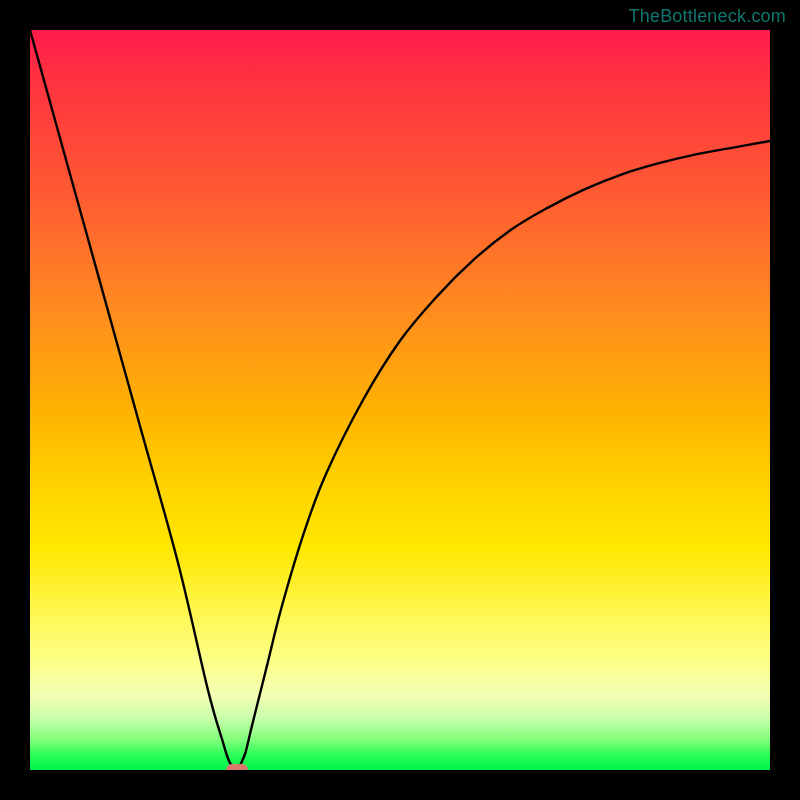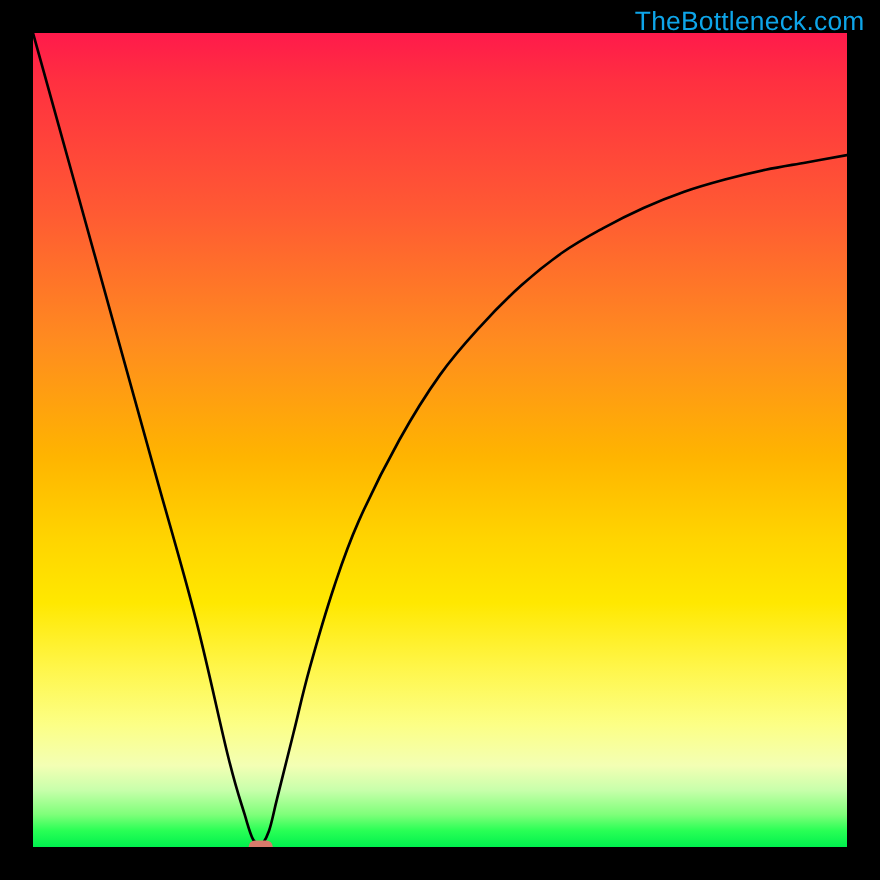--- a/index.html
+++ b/index.html
@@ -41,22 +41,22 @@
       #c8ffab 93%,
       #7fff7a 96%,
       #29ff55 98%,
       #00f04e 100%
     );
   }
   .watermark {
     position: absolute;
     top: 6px;
     right: 14px;
-    color: #0ea5e9;
-    font-size: 24px;
+    color: #0f766e;
+    font-size: 18px;
     font-weight: 500;
     letter-spacing: 0.2px;
     user-select: none;
   }
   svg.curves {
     position: absolute;
     inset: 0;
   }
   .marker {
     position: absolute;

